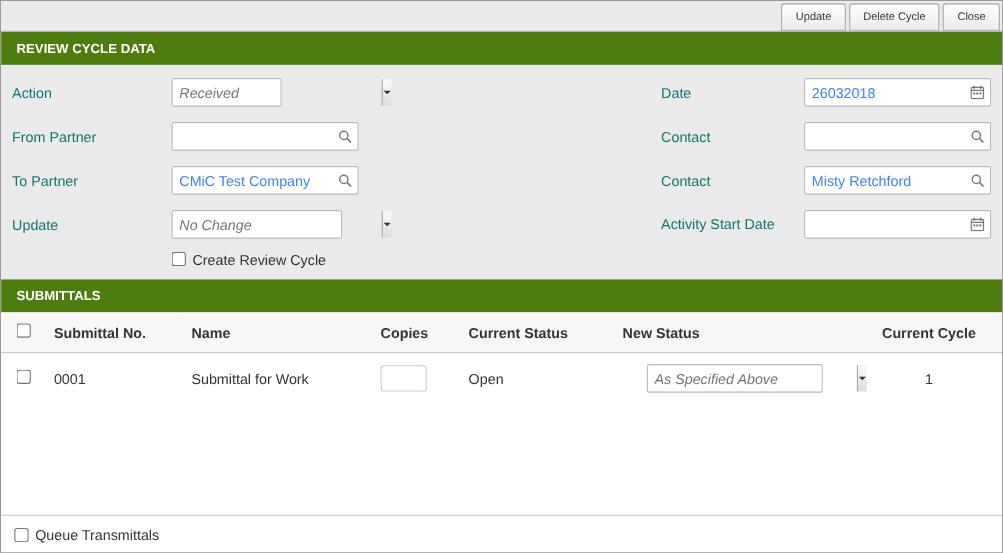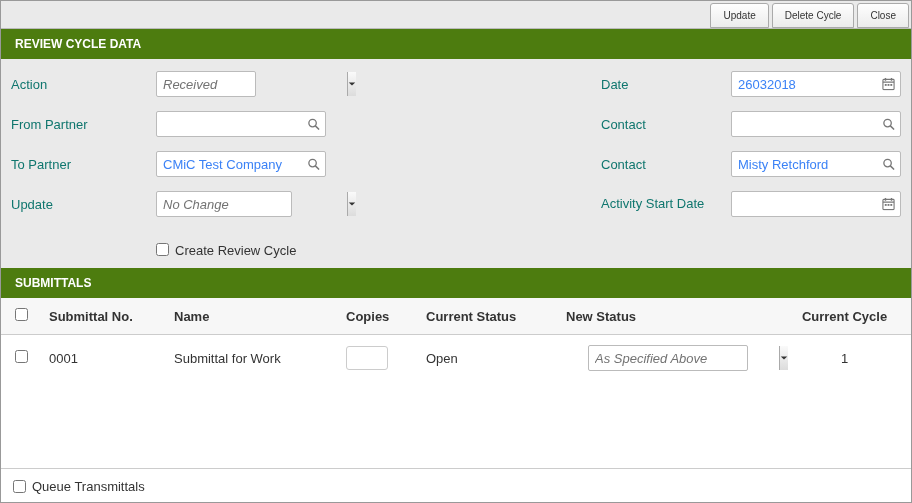--- a/index.html
+++ b/index.html
@@ -108,21 +108,21 @@
     background: linear-gradient(#fafafa,#dcdcdc);
     display: flex;
     align-items: center;
     justify-content: center;
     cursor: pointer;
   }
   .select-wrap .dd-btn svg { width:8px; height:8px; }
   .chk-row {
     display: flex;
     gap: 6px;
-    margin-top: 26px;
+    margin-top: 12px;
     margin-left: 145px;
   }
   .chk-row input[type="checkbox"], .opt-row input[type="checkbox"], th input[type="checkbox"], td input[type="checkbox"] {
     width: 13px; height: 13px;
   }
   
   table.sub {
     width: 100%;
     border-collapse: collapse;
     table-layout: fixed;
@@ -253,21 +253,21 @@
       <input type="text" value="Misty Retchford" style="">
       <span class="trail-icon mag-icon">
         <svg viewBox="0 0 14 14">
             <circle cx="6" cy="6" r="4" fill="none" stroke="#777" stroke-width="1.4"></circle>
             <line x1="9" y1="9" x2="13" y2="13" stroke="#777" stroke-width="1.6"></line>
           </svg>
       </span>
     </div>
 
     <div class="lbl">Update</div>
-    <div class="select-wrap" style="width:136px">
+    <div class="select-wrap" style="width:155px">
       <input type="text" readonly="" value="No Change" style="">
       <div class="dd-btn">
         <svg viewBox="0 0 10 10">
             <path d="M1 3 L5 7 L9 3 Z" fill="#333"></path>
           </svg>
       </div>
     </div>
     <div></div>
     <div class="lbl two-line">Activity Start Date</div>
     <div class="field">

